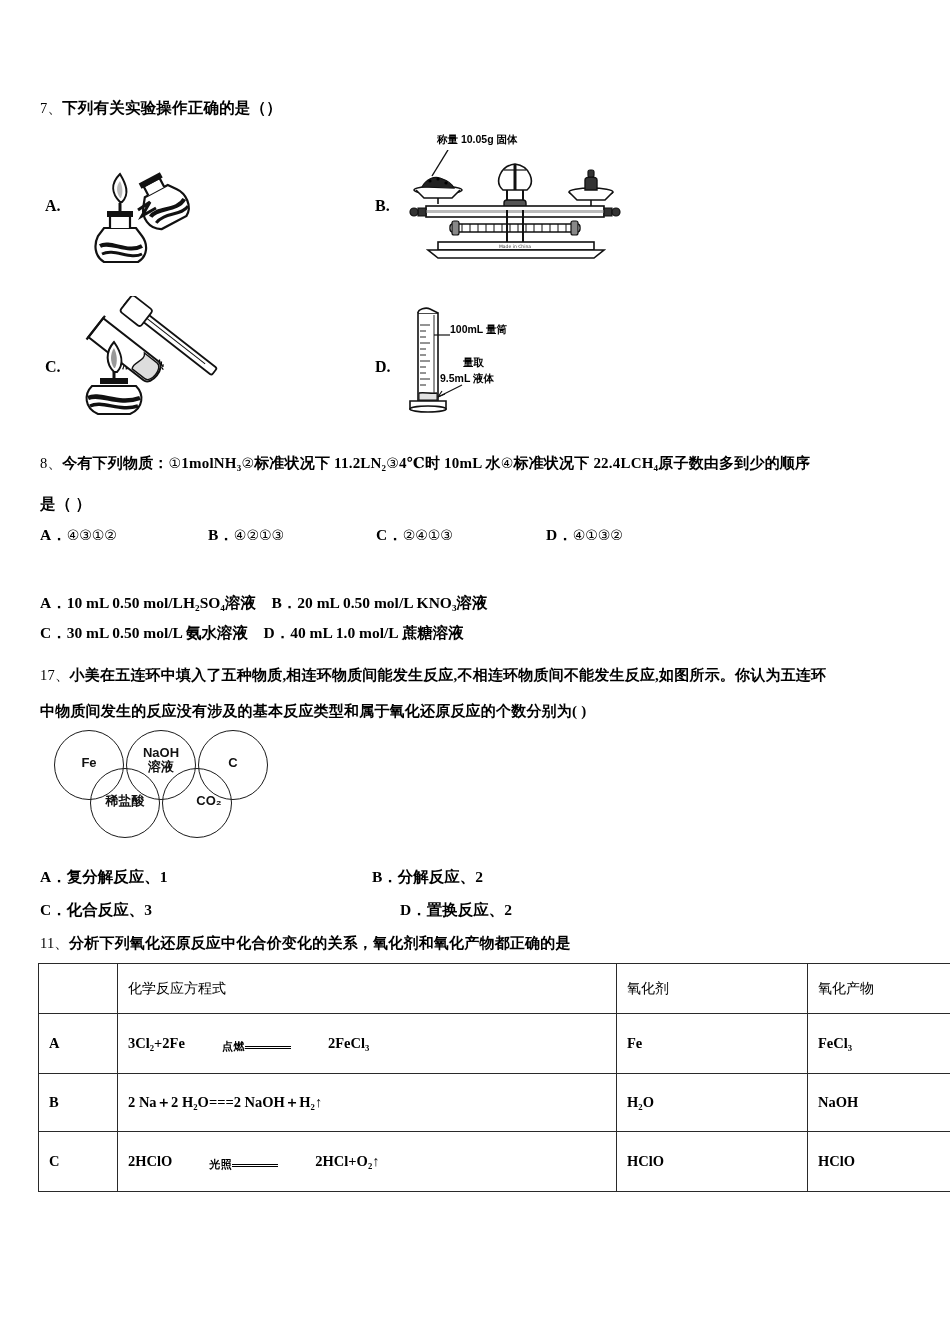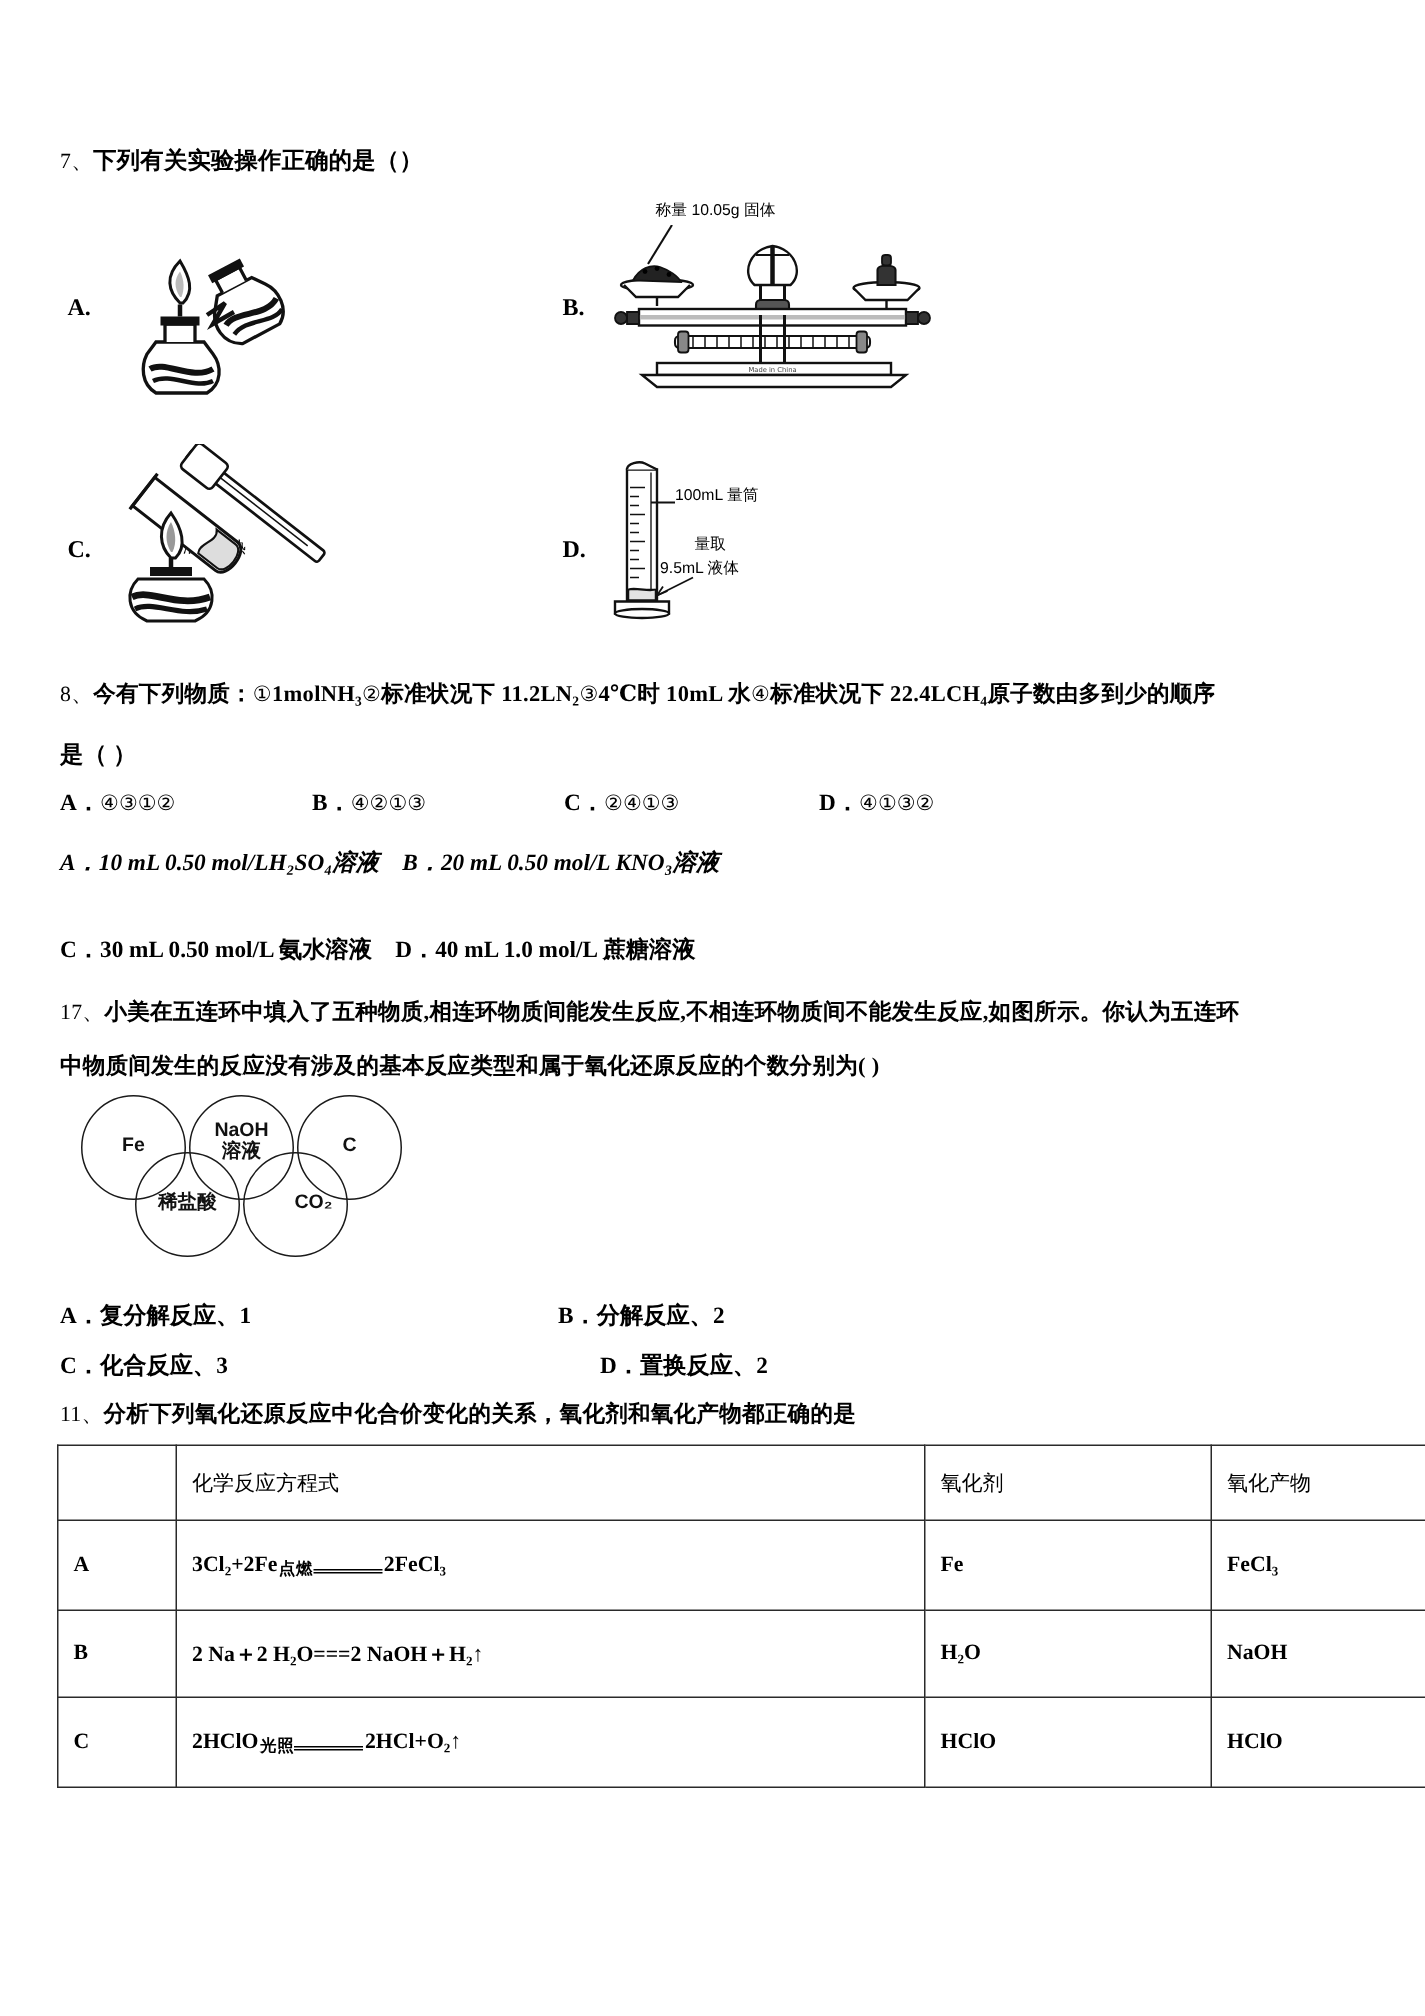--- a/index.html
+++ b/index.html
@@ -51,21 +51,21 @@
   
   .fig-label {
     position: absolute;
     font-size: 16px;
     font-weight: bold;
     font-family: "Liberation Serif", serif;
   }
   .figbox { position: absolute; }
   .cn-small {
     font-family: "Liberation Sans", sans-serif;
-    font-weight: normal;
+    font-weight: bold;
     font-size: 10.5px;
     white-space: nowrap;
   }
 
   
   .ring {
     position: absolute;
     border: 1.6px solid #1a1a1a;
     border-radius: 50%;
     box-sizing: border-box;
@@ -100,21 +100,21 @@
     font-weight: normal;
     font-family: Liberation Serif, serif;
     font-size: 14px;
   }
   td.c-idx { width: 58px; text-align: left; padding-left: 14px; }
   td.c-eq  { width: 478px; }
   td.c-ox  { width: 170px; }
   td.c-pr  { width: 176px; }
 
   
-  .rxn { display: inline-flex; align-items: flex-end; white-space: nowrap; }
+  .rxn { display: inline-flex; align-items: flex-end; white-space: nowrap; gap: 36px; }
   .cond {
     display: inline-flex;
     flex-direction: row;
     align-items: center;
     justify-content: flex-end;
     margin: 0 1px;
     position: relative;
     top: 1px;
   }
   .cond .cond-txt {
@@ -312,21 +312,21 @@
   <div class="opts" style="left:208px; top:525px;">
     <span>B．</span><span class="circled">④②①③</span>
   </div>
   <div class="opts" style="left:376px; top:525px;">
     <span>C．</span><span class="circled">②④①③</span>
   </div>
   <div class="opts" style="left:546px; top:525px;">
     <span>D．</span><span class="circled">④①③②</span>
   </div>
 
-  <div class="opts" style="left:40px; top:565px;font-style:italic;">A．10 mL 0.50 mol/LH₂SO₄溶液　B．20 mL 0.50 mol/L KNO₃溶液</div>
+  <div class="opts" style="left:40px; top:593px;">A．10 mL 0.50 mol/LH₂SO₄溶液　B．20 mL 0.50 mol/L KNO₃溶液</div>
   <div class="opts" style="left:40px; top:623px;text-align:right;">C．30 mL 0.50 mol/L 氨水溶液　D．40 mL 1.0 mol/L 蔗糖溶液</div>
 
   <div class="qline" style="left:40px; top:664px; font-size:15px;">
     <span class="qnum">17、</span><span>小美在五连环中填入了五种物质,相连环物质间能发生反应,不相连环物质间不能发生反应,如图所示。你认为五连环</span>
   </div>
   <div class="qline" style="left:40px; top:700px; font-size:15px;">中物质间发生的反应没有涉及的基本反应类型和属于氧化还原反应的个数分别为(  )</div>
 
   <div class="figbox" style="left:48px; top:728px; width:240px; height:118px;">
     <div class="ring" style="left:6px;  top:2px;  width:70px; height:70px;"></div>
     <div class="ring" style="left:78px; top:2px;  width:70px; height:70px;"></div>

